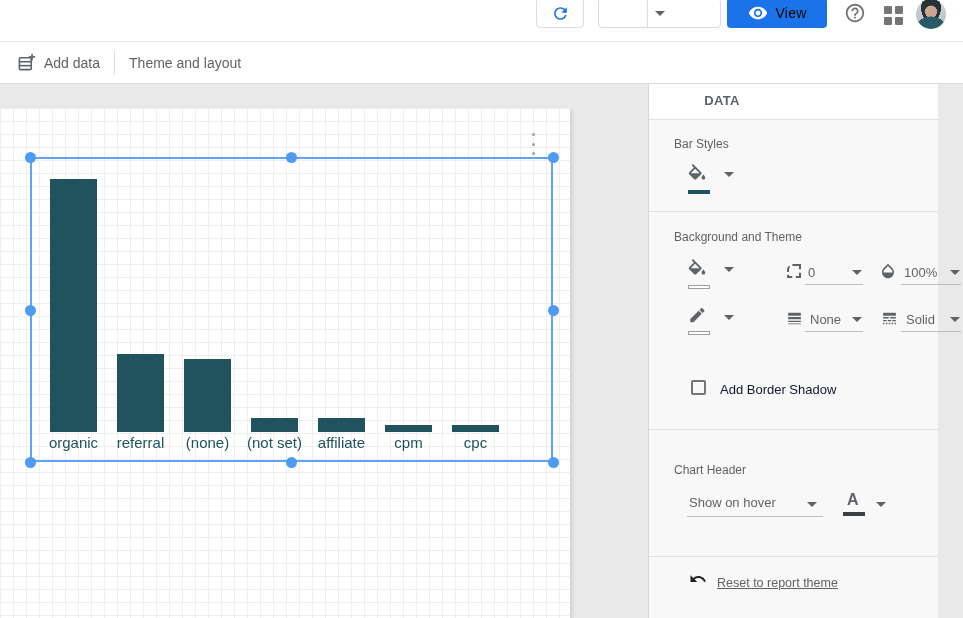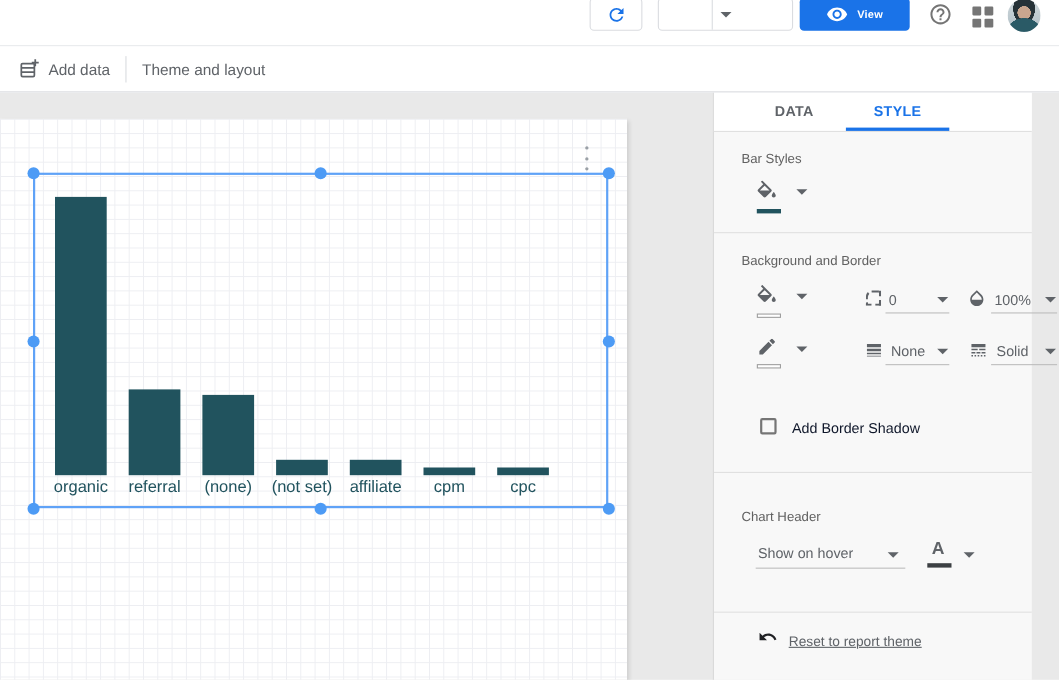--- a/index.html
+++ b/index.html
@@ -13,21 +13,21 @@
     border-radius:4px; background:#fff; display:flex; align-items:center;
     justify-content:center; color:#1a73e8; cursor:pointer; }
   .refresh-btn { left:536px; width:48px; }
   .share-btn { left:598px; width:123px; padding:0; }
   .share-main { display:flex; align-items:center; gap:8px; padding:0 12px 0 10px;
     height:100%; }
   .share-label { font-size:14px; font-weight:bold; color:#1a73e8; letter-spacing:.2px; }
   .share-caret-box { width:26px; height:100%; border-left:1px solid #dadce0;
     display:flex; align-items:center; justify-content:center; }
   .view-btn { left:727px; width:100px; background:#1a73e8; border:none; }
-  .view-label { color:#ffffff; font-size:10px; font-weight:bold; margin-left:8px; letter-spacing:.2px; }
+  .view-label { color:#000000; font-size:14px; font-weight:normal; margin-left:8px; letter-spacing:.2px; }
   .icon-btn { position:absolute; top:1px; width:24px; height:24px; color:#757575;
     display:flex; align-items:center; justify-content:center; cursor:pointer; }
   .help-btn { left:843px; }
   .apps-btn { left:881px; top:3px; }
   .apps-grid { display:grid; grid-template-columns:8px 8px; grid-template-rows:8px 8px;
     gap:3px; }
   .apps-grid span { background:#757575; border-radius:1px; }
   .avatar { position:absolute; left:916px; top:-1px; width:30px; height:30px;
     border-radius:50%; cursor:pointer; overflow:hidden;
     background:
@@ -193,36 +193,35 @@
   <div class="handle" style="left:553px; top:226px;"></div>
   <div class="handle" style="left:30px;  top:378px;"></div>
   <div class="handle" style="left:291px; top:378px;"></div>
   <div class="handle" style="left:553px; top:378px;"></div>
 </div>
 
 <div class="panel">
 
   <div class="panel-tabs">
     <div class="tab">DATA</div>
-    <div class="tab active">STYLE</div>
   </div>
 
   <div class="section" style="top:36px; height:92px;">
     <div class="sec-label" style="top:17px;text-align:center;">Bar Styles</div>
     <div class="picker-icon" style="left:37px; top:44px;">
       <svg width="22" height="22" viewBox="0 0 24 24" fill="#5f6368">
           <path d="M16.56 8.94 7.62 0 6.21 1.41l2.38 2.38-5.15 5.15c-.59.59-.59 1.54 0 2.12l5.5 5.5c.29.29.68.44 1.06.44s.77-.15 1.06-.44l5.5-5.5c.59-.58.59-1.53 0-2.12zM5.21 10 10 5.21 14.79 10H5.21zM19 11.5s-2 2.17-2 3.5c0 1.1.9 2 2 2s2-.9 2-2c0-1.33-2-3.5-2-3.5z"></path>
         </svg>
     </div>
     <div class="swatch" style="left:39px; top:70px; width:22px; background:#21535e;"></div>
     <div class="caret" style="left:75px; top:52px;"></div>
   </div>
 
   <div class="section" style="top:128px; height:218px;">
-    <div class="sec-label" style="top:18px;">Background and Border</div>
+    <div class="sec-label" style="top:18px;">Background and Theme</div>
 
     <div class="picker-icon" style="left:37px; top:47px;">
       <svg width="22" height="22" viewBox="0 0 24 24" fill="#5f6368">
           <path d="M16.56 8.94 7.62 0 6.21 1.41l2.38 2.38-5.15 5.15c-.59.59-.59 1.54 0 2.12l5.5 5.5c.29.29.68.44 1.06.44s.77-.15 1.06-.44l5.5-5.5c.59-.58.59-1.53 0-2.12zM5.21 10 10 5.21 14.79 10H5.21zM19 11.5s-2 2.17-2 3.5c0 1.1.9 2 2 2s2-.9 2-2c0-1.33-2-3.5-2-3.5z"></path>
         </svg>
     </div>
     <div class="swatch" style="left:39px; top:73px; width:22px; background:#fff; border:1px solid #9e9e9e;"></div>
     <div class="caret" style="left:75px; top:55px;"></div>
 
     <div class="radius-icon" style="left:138px; top:52px;"></div>

